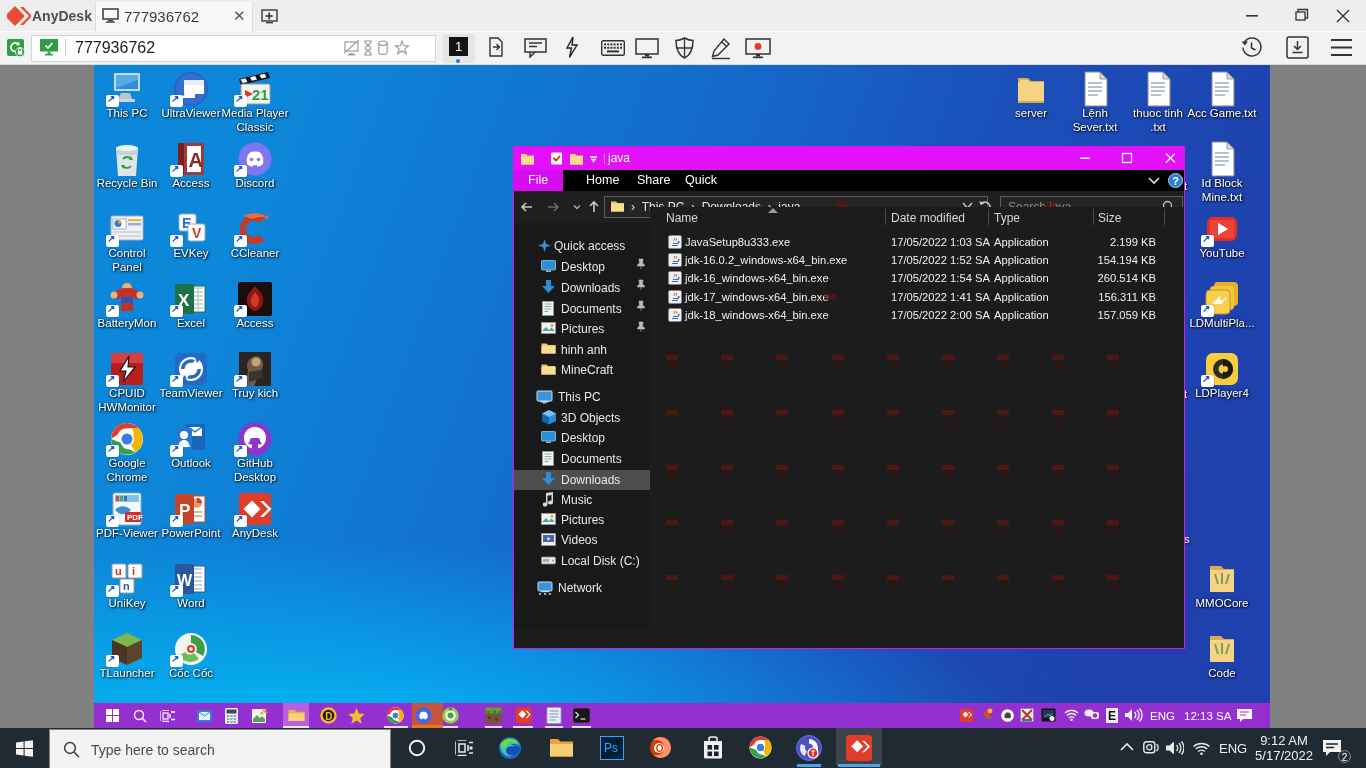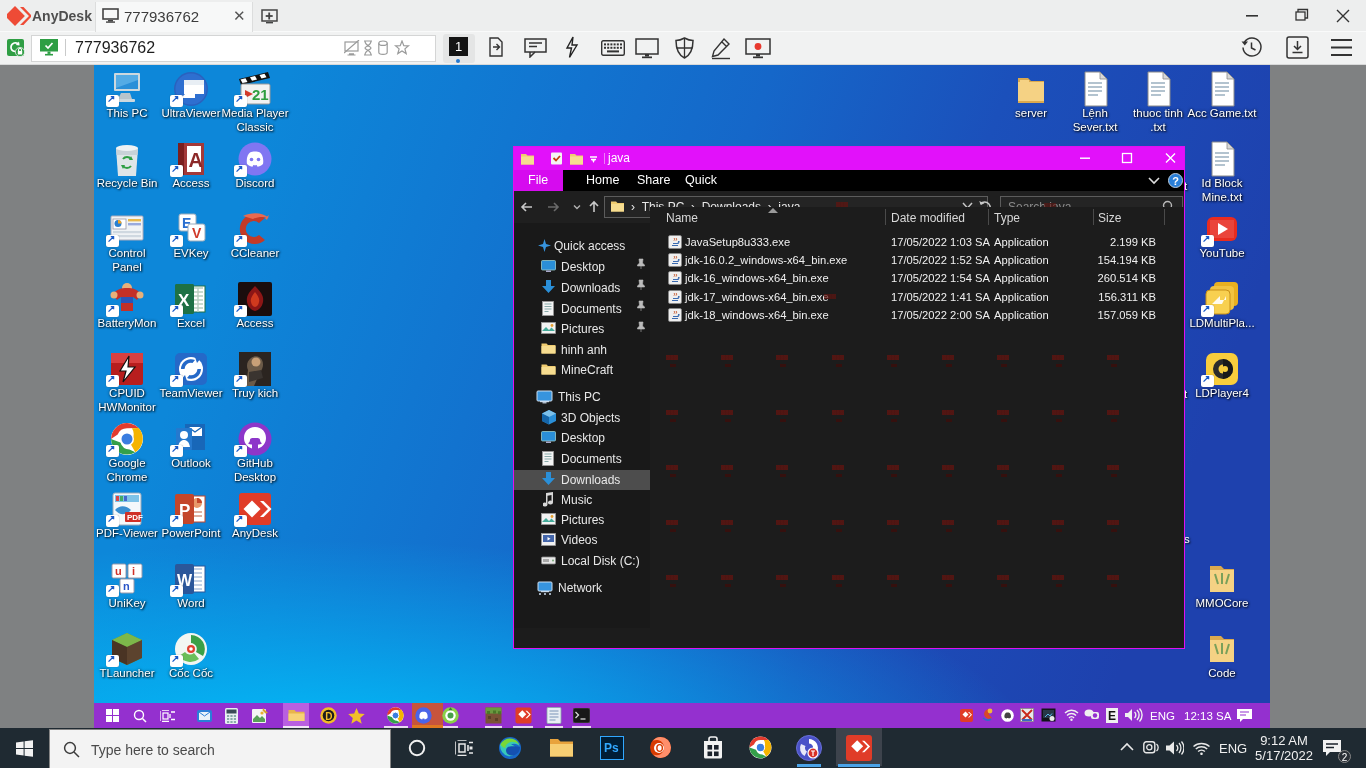--- a/index.html
+++ b/index.html
@@ -750,21 +750,21 @@
         <circle cx="12" cy="12" r="11" fill="#1868c8"></circle>
         <path d="M2 9 a11 11 0 0 1 20 2 c-2 -3 -6 -4 -9 -2.5 c3 0.5 5 2.5 5 5.5 c0 4 -4 7 -8 6 a11 11 0 0 1 -8 -11 Z" fill="#38c8b8"></path>
         <path d="M22 11 c0 6 -5 9 -9 8.5 c-3 -0.4 -5 -2.5 -5 -5 c0 -2 1.5 -4 4 -4 c3.5 -0.5 8 0.5 10 0.5 Z" fill="#1550b0"></path>
         <path d="M2.5 8 c3 -5 9 -7 14 -4.5 c2.5 1.3 4 3.2 4.8 5.5 c-3 -3 -7 -4 -10 -2.5 c-2.5 1 -4 3 -4 5.5 c-2.5 -0.5 -4 -2 -4.8 -4 Z" fill="#78d838"></path>
       </svg>
     <svg class="abs" style="left:549px;top:10px" width="25" height="20" viewBox="0 0 25 20">
         <path d="M1 1 h8 l2.5 2.5 h12.5 v15 h-23 Z" fill="#e8a33d"></path>
         <path d="M1 6 h23 v12.5 h-23 Z" fill="#f7ce73"></path>
       </svg>
     <div class="abs" style="left:600px;top:8px;width:24px;height:24px;background:#001e36;border:1.5px solid #31a8ff"></div>
-    <span class="abs" style="left:604px;top:13px;font-size:12px;font-weight:bold;color:#31a8ff">Ps</span>
+    <span class="abs" style="left:604px;top:13px;font-size:12px;font-weight:normal;color:#31a8ff">Ps</span>
     <svg class="abs" style="left:649px;top:8px" width="23" height="23" viewBox="0 0 23 23">
         <circle cx="11.5" cy="11.5" r="10.5" fill="#d83b01"></circle>
         <path d="M11.5 1 a10.5 10.5 0 0 1 0 21 c-3 0 -5.5 -1.5 -7 -3.5 c2 1 4.5 1 6.5 0 c3 -1.5 4.5 -4.5 4 -8 c-0.5 -3.5 -3 -6 -6.5 -6.5 c-1.5 -0.2 -3 0 -4.5 0.8 c1.5 -2.3 4.3 -3.8 7.5 -3.8 Z" fill="#ff8f6b"></path>
         <circle cx="10" cy="12" r="5" fill="#fff"></circle>
         <text x="6.8" y="15.8" font-size="10" font-weight="bold" fill="#d83b01" font-family="Liberation Sans">O</text>
       </svg>
     <svg class="abs" style="left:702px;top:8px" width="22" height="23" viewBox="0 0 22 23">
         <path d="M2 5 h18 v16 a1.5 1.5 0 0 1 -1.5 1.5 h-15 A1.5 1.5 0 0 1 2 21 Z" fill="#f2f2f2"></path>
         <path d="M7 5 v-2 a2 2 0 0 1 2 -2 h4 a2 2 0 0 1 2 2 v2" stroke="#f2f2f2" stroke-width="1.6" fill="none"></path>
         <g fill="#1b222b">

